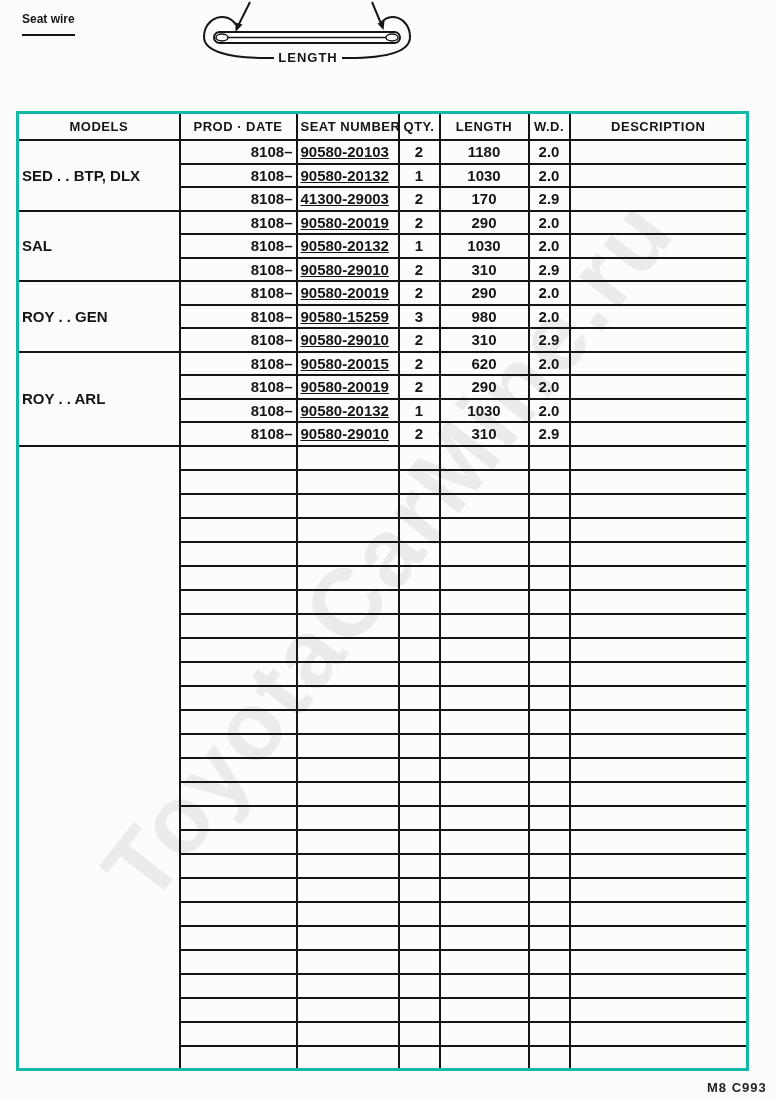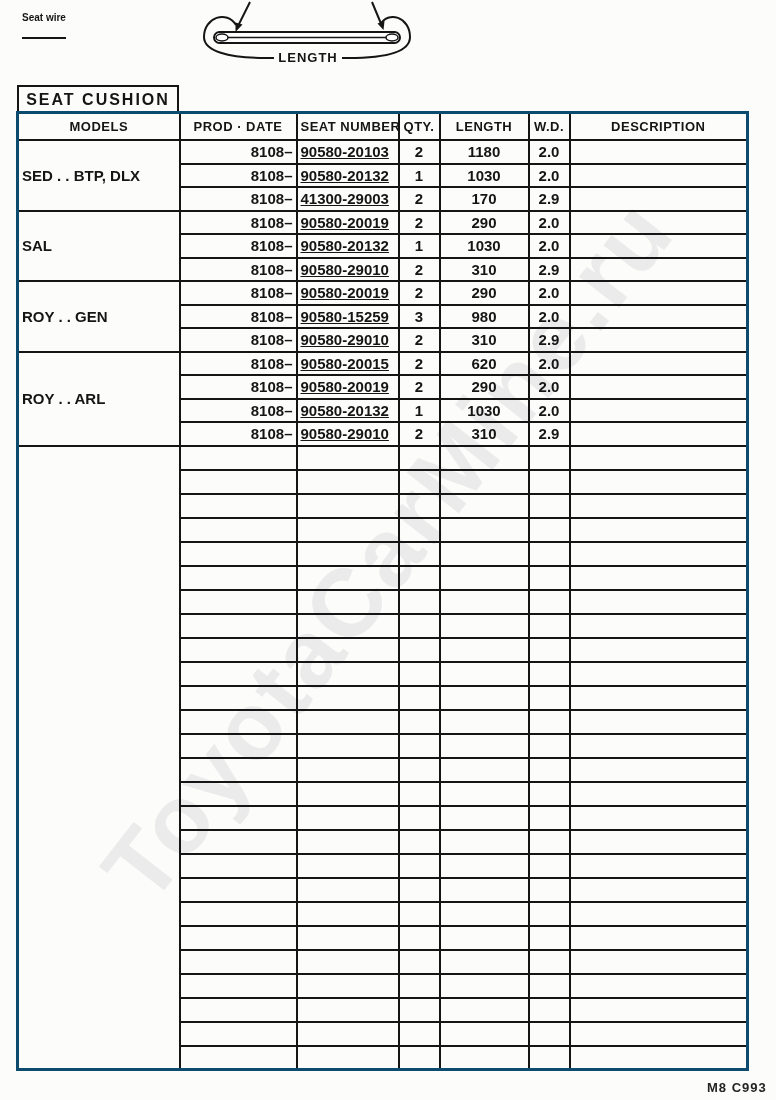--- a/index.html
+++ b/index.html
@@ -11,35 +11,35 @@
   }
   .watermark{
     position:absolute;left:50%;top:50%;
     transform:translate(-50%,-50%) rotate(-52deg);
     font-size:96px;font-weight:bold;letter-spacing:3px;
     color:#ebebeb;white-space:nowrap;z-index:1;user-select:none;
   }
   .content{position:absolute;inset:0;z-index:2;}
   .seat-wire-label{
     position:absolute;left:22px;top:12px;
-    font-size:10px;font-weight:bold;
-    border-bottom:2px solid #151515;padding-bottom:14px;
+    font-size:12px;font-weight:bold;
+    border-bottom:2px solid #151515;padding-bottom:8px;
   }
   .diagram{position:absolute;left:192px;top:1px;}
   .section-title-box{
     position:absolute;left:17px;top:85px;width:158px;height:25px;
     border:2.5px solid #151515;background:transparent;
     display:flex;align-items:center;justify-content:center;
     font-size:16px;font-weight:bold;letter-spacing:2px;
   }
   table.parts{
     position:absolute;left:16px;top:111px;width:730px;
     border-collapse:collapse;table-layout:fixed;
     background:transparent;z-index:2;
-    border:3px solid #0c4a6e;
+    border:3px solid #14b8a6;
   }
   table.parts th, table.parts td{
     border:2px solid #151515;padding:0 3px;overflow:hidden;
     background:transparent;
   }
   table.parts thead th{
     height:25px;font-size:13px;font-weight:bold;letter-spacing:0.5px;
     text-align:center;white-space:nowrap;
   }
   tr.data-row{height:23.5px;}
@@ -85,23 +85,20 @@
 
     <g>
       <rect x="22" y="31" width="186" height="11" rx="5.5" fill="#fefefe" stroke="#151515" stroke-width="2"></rect>
       <path d="M 30 36.5 L 200 36.5" stroke="#151515" stroke-width="1.5" fill="none"></path>
       <ellipse cx="30" cy="36.5" rx="6" ry="3.5" fill="#fefefe" stroke="#151515" stroke-width="1.5"></ellipse>
       <ellipse cx="200" cy="36.5" rx="6" ry="3.5" fill="#fefefe" stroke="#151515" stroke-width="1.5"></ellipse>
     </g>
     <text x="116" y="61" text-anchor="middle" font-size="13" font-weight="bold" letter-spacing="1" fill="#151515" font-family="Liberation Sans, sans-serif">LENGTH</text>
   </svg>
 
-  <div class="section-title-box">
-    <span>SEAT CUSHION</span>
-  </div>
 
   <table class="parts">
     <colgroup>
       <col style="width:162px">
         <col style="width:117px">
         <col style="width:102px">
       <col style="width:41px">
         <col style="width:89px">
         <col style="width:41px">
         <col style="width:178px">

